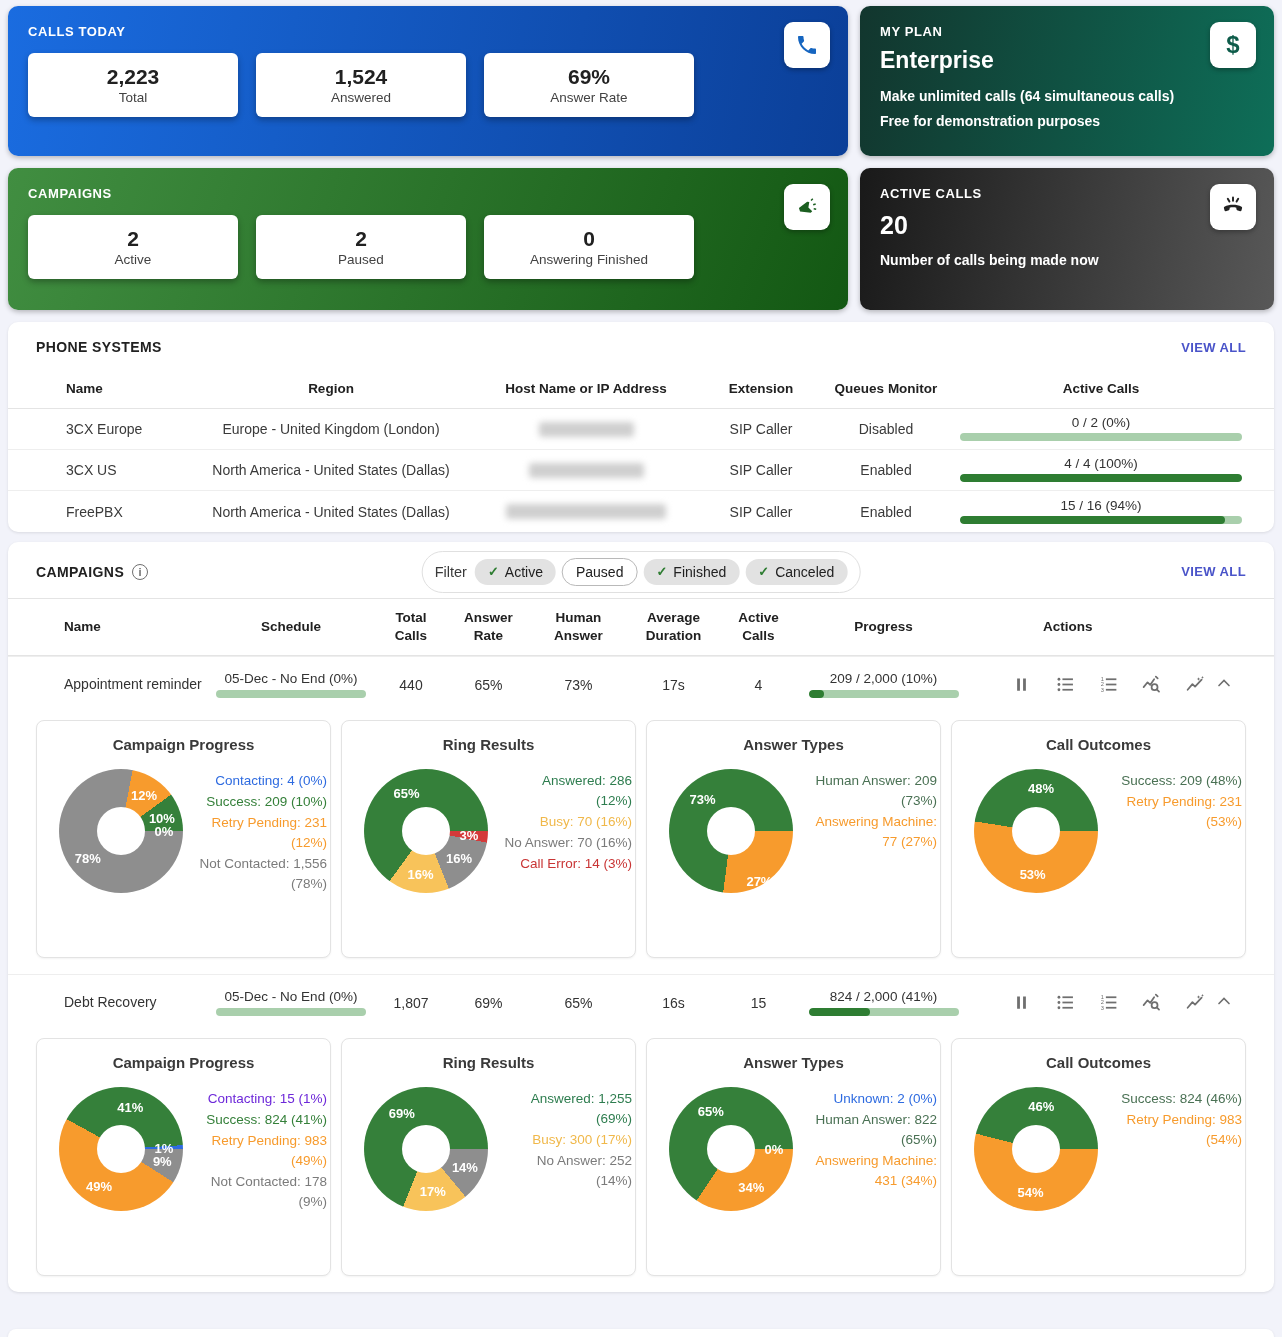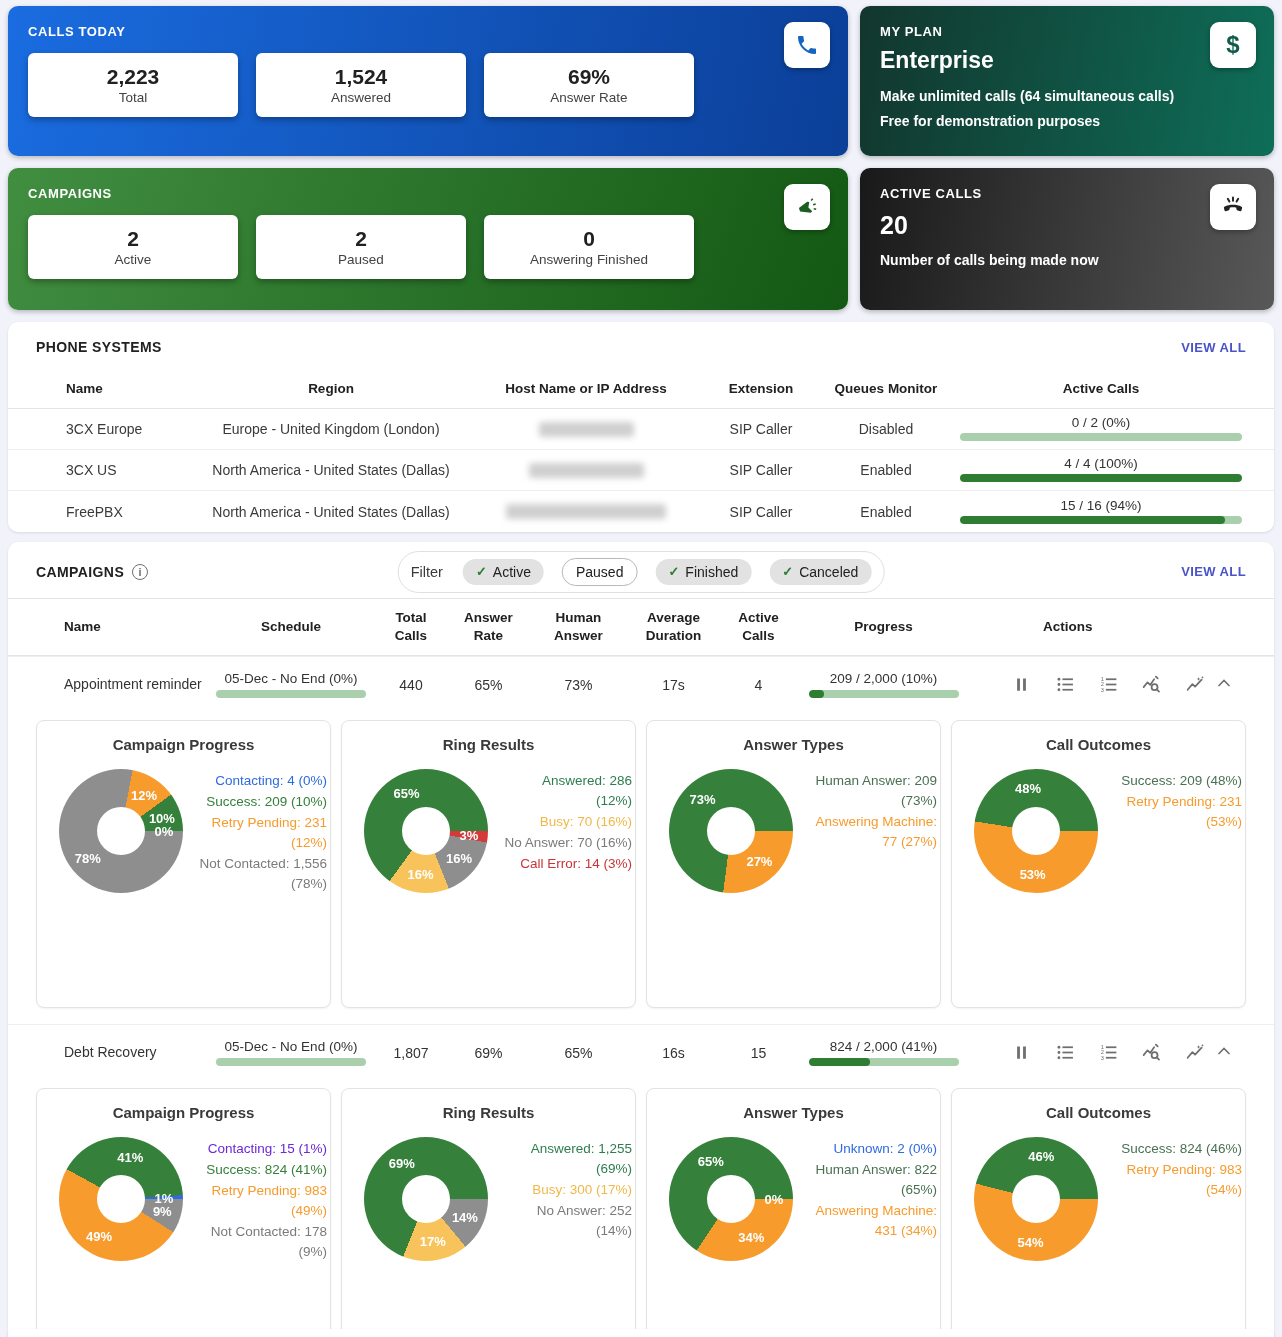--- a/index.html
+++ b/index.html
@@ -59,21 +59,21 @@
   .dot { width:11px; height:11px; border-radius:50%; background:#2e7d32; }
   .blur-pill { height:15px; background:#cfcfcf; border-radius:3px; filter:blur(3px); margin:0 auto; }
   .bw1 { width:95px; } .bw2 { width:115px; } .bw3 { width:160px; }
   .ac-cell { padding:5px 0 7px 0; }
   .ac-text { font-size:13.5px; color:#333; margin-bottom:3px; }
   .bar { height:8px; border-radius:4px; background:#a9cfac; overflow:hidden; }
   .bar-280 { width:282px; margin:0 auto; }
   .bar .fill { height:100%; background:#2e7d32; border-radius:4px; width:0; }
 
   
-  .filter-wrap { position:absolute; left:50%; transform:translateX(-50%); display:flex; align-items:center; gap:18px;
+  .filter-wrap { position:absolute; left:50%; transform:translateX(-50%); display:flex; align-items:center; gap:6px;
     border:1px solid #e0e0e0; border-radius:24px; padding:6px 12px; background:#fff; }
   .filter-label { font-size:14.5px; color:#3a3a3a; margin-right:2px; }
   .chip { display:flex; align-items:center; gap:6px; background:#e2e2e2; border-radius:16px; padding:5px 13px; font-size:14px; color:#212121; cursor:pointer; }
   .chip.outline { background:#fff; border:1px solid #b9b9b9; }
   .chip .ck { color:#2e7d32; font-size:13px; font-weight:bold; }
 
   .cmp-grid { display:grid; grid-template-columns:28px 142px 170px 70px 85px 95px 95px 75px 175px 235px 35px; align-items:center; padding:0 28px; }
   .cmp-header { min-height:58px; border-bottom:1px solid #e4e4e4; border-top:1px solid #e4e4e4; }
   .cmp-header > div { font-size:13.5px; font-weight:bold; color:#212121; text-align:center; line-height:1.35; padding:0 6px; }
   .cmp-header .al { text-align:left; padding:0; }
@@ -85,21 +85,21 @@
   .bar-150 { width:150px; margin:0 auto; }
   .actions { display:flex; align-items:center; gap:22px; padding-left:40px; }
   .abtn { width:22px; height:22px; display:flex; align-items:center; justify-content:center; cursor:pointer; }
   .abtn svg { width:21px; height:21px; fill:none; stroke:#6f6f6f; stroke-width:2; stroke-linecap:round; stroke-linejoin:round; }
   .abtn svg .solid { fill:#6f6f6f; stroke:none; }
   .chev { cursor:pointer; }
   .chev svg { width:20px; height:20px; fill:none; stroke:#6f6f6f; stroke-width:2; stroke-linecap:round; }
 
   
   .charts-grid { display:grid; grid-template-columns:repeat(4,1fr); gap:10px; padding:8px 28px 16px 28px; }
-  .chart-card { background:#fff; border:1px solid #e3e3e3; border-radius:8px; height:288px; padding-top:15px; box-shadow:0 1px 2px rgba(0,0,0,.05); }
+  .chart-card { background:#fff; border:1px solid #e3e3e3; border-radius:8px; height:238px; padding-top:15px; box-shadow:0 1px 2px rgba(0,0,0,.05); }
   .chart-title { text-align:center; font-size:15px; font-weight:bold; color:#3a3a3a; }
   .chart-body { display:flex; margin-top:16px; }
   .donut { position:relative; width:124px; height:124px; border-radius:50%; margin-left:22px; flex:none; }
   .donut .hole { position:absolute; left:50%; top:50%; width:48px; height:48px; margin:-24px 0 0 -24px; background:#fff; border-radius:50%; }
   .slice-label { position:absolute; transform:translate(-50%,-50%); font-size:13px; font-weight:bold; color:#fff; white-space:nowrap; z-index:2; }
   .legend { margin-left:16px; margin-top:2px; width:128px; font-size:13.5px; line-height:1.48;text-align:right; }
   .legend div { margin-bottom:1px; }
 
   .info-icon { width:16px; height:16px; border:1.5px solid #6f6f6f; border-radius:50%; color:#6f6f6f; font-size:11px; font-weight:bold; display:flex; align-items:center; justify-content:center; cursor:pointer; font-style:normal; }
 
@@ -406,34 +406,34 @@
               <div style="color: rgb(201, 53, 53);">Call Error: 14 (3%)</div>
             </div>
           </div>
         </div>
         <div class="chart-card">
           <div class="chart-title">Answer Types</div>
           <div class="chart-body">
             <div class="donut" style="background: conic-gradient(from 90deg, rgb(247, 155, 45) 0deg, rgb(247, 155, 45) 97.2deg, rgb(53, 128, 58) 97.2deg, rgb(53, 128, 58) 360deg);">
               <div class="hole"></div>
               <span class="slice-label" style="left: 33.5636px; top: 29.7452px;">73%</span>
-              <span class="slice-label" style="left: 90.4364px; top: 92px;">27%</span>
+              <span class="slice-label" style="left: 90.4364px; top: 112px;">27%</span>
             </div>
             <div class="legend">
               <div style="color: rgb(74, 113, 84);">Human Answer: 209 (73%)</div>
               <div style="color: rgb(247, 155, 45);">Answering Machine: 77 (27%)</div>
             </div>
           </div>
         </div>
         <div class="chart-card">
           <div class="chart-title">Call Outcomes</div>
           <div class="chart-body">
             <div class="donut" style="background: conic-gradient(from 90deg, rgb(247, 155, 45) 0deg, rgb(247, 155, 45) 188.911deg, rgb(53, 128, 58) 188.911deg, rgb(53, 128, 58) 360deg);">
               <div class="hole"></div>
-              <span class="slice-label" style="left: 54px; top: 19.1299px; text-align: right;">48%</span>
+              <span class="slice-label" style="left: 67px; top: 19.1299px; text-align: right;">48%</span>
               <span class="slice-label" style="left: 58.6596px; top: 104.87px;">53%</span>
             </div>
             <div class="legend">
               <div style="color: rgb(74, 113, 84);">Success: 209 (48%)</div>
               <div style="color: rgb(247, 155, 45);">Retry Pending: 231 (53%)</div>
             </div>
           </div>
         </div>
       </div>
 

